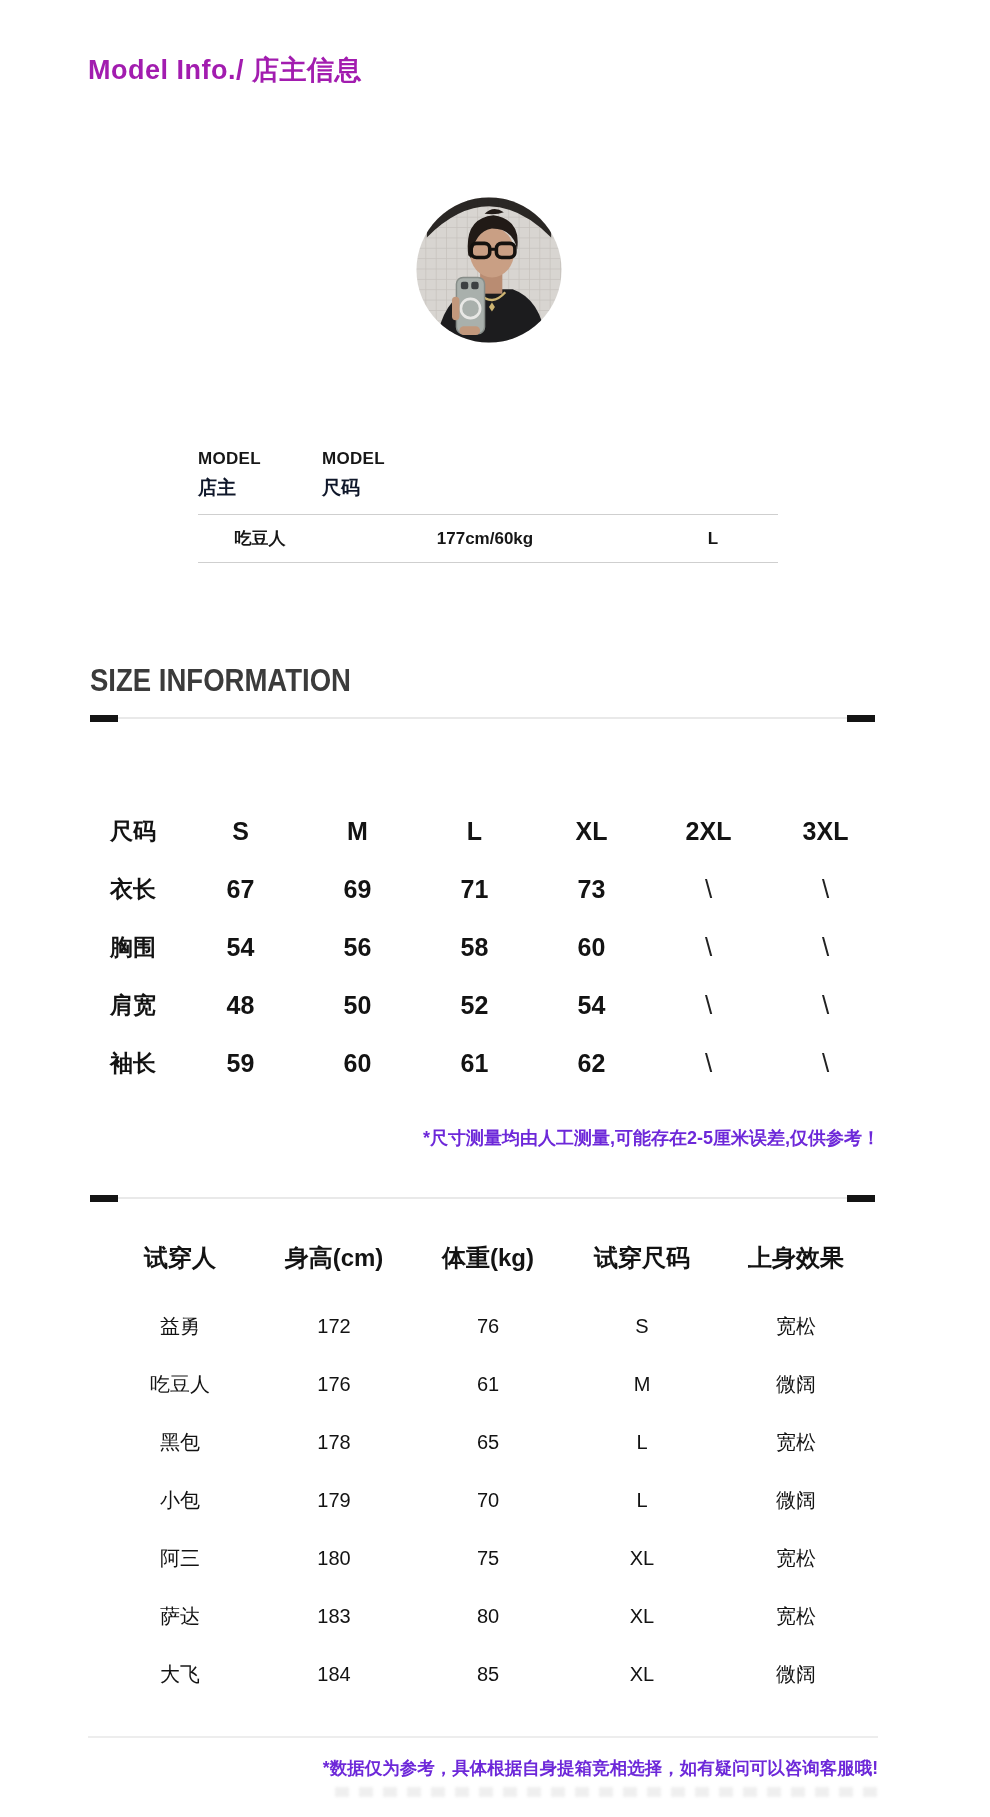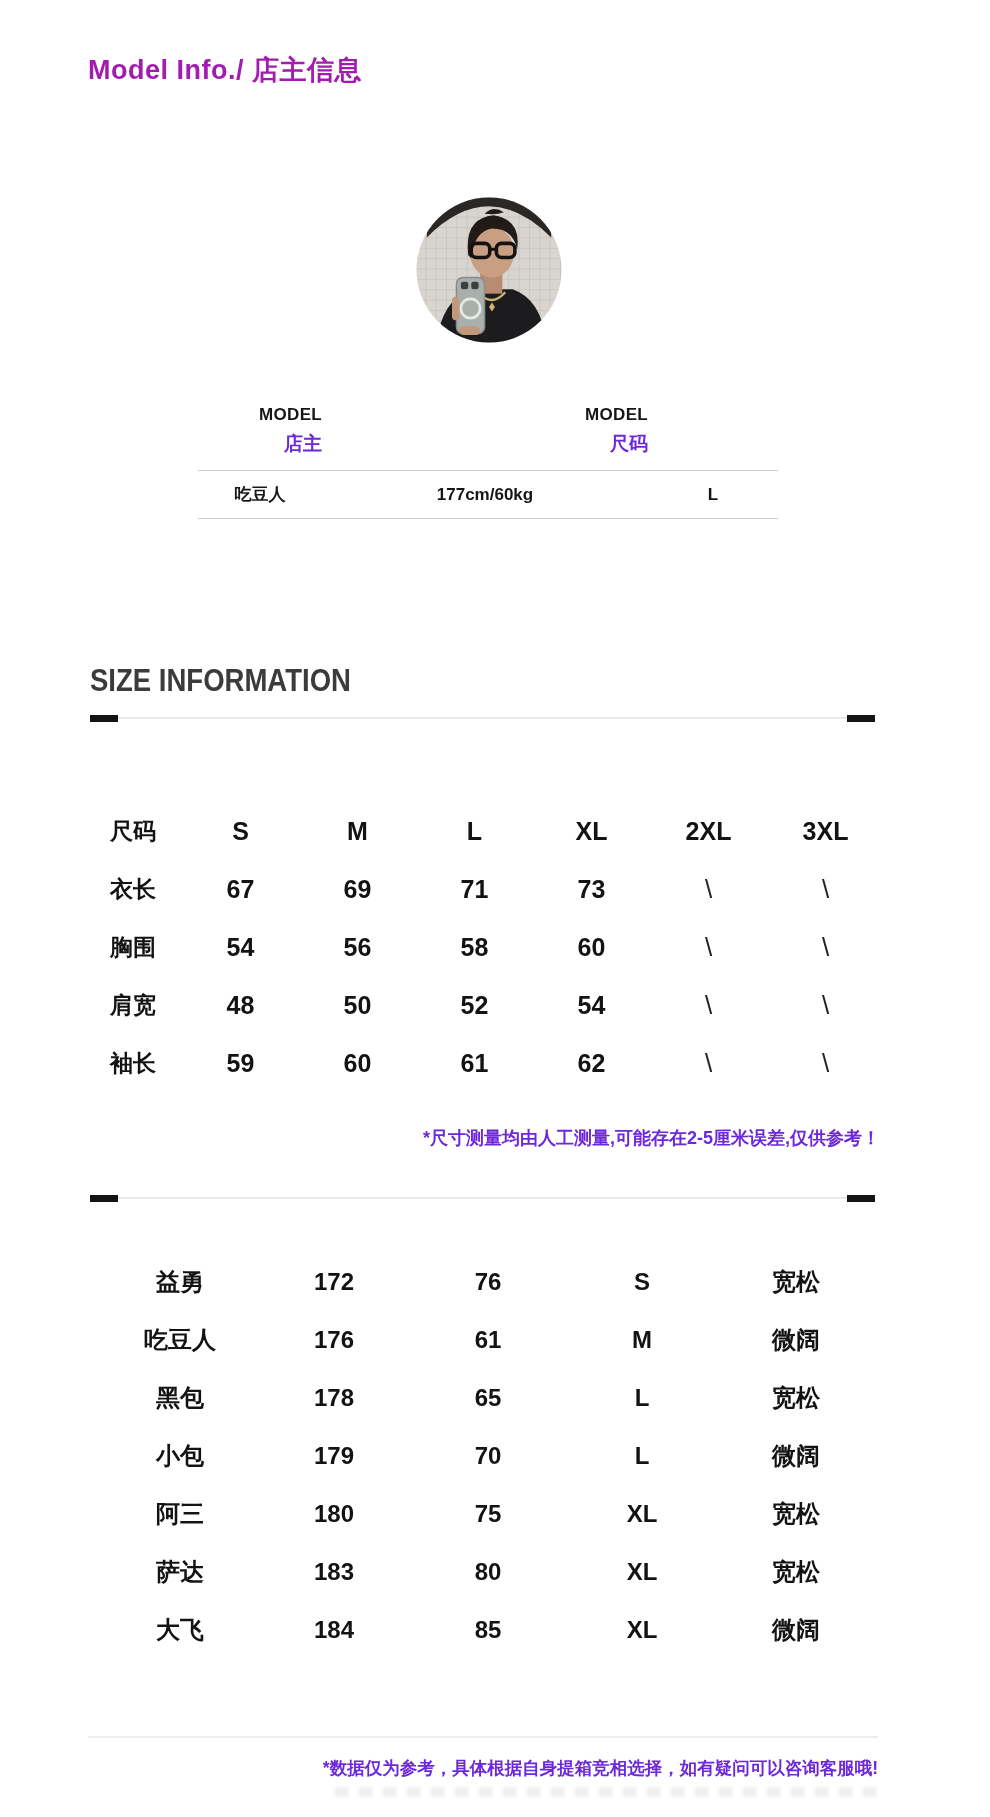--- a/index.html
+++ b/index.html
@@ -11,23 +11,23 @@
   
   .page-title{
     position:absolute;left:88px;top:52px;
     font-size:27px;font-weight:800;letter-spacing:.5px;color:#a21caf;
   }
   
   .avatar-wrap{position:absolute;left:415px;top:196px;width:148px;height:148px;}
   .avatar-wrap svg{display:block;width:148px;height:148px;}
   
   .model-table{position:absolute;left:198px;top:404px;width:580px;}
-  .mt-head{display:grid;grid-template-columns:124px 1fr 130px;text-align:right;}
+  .mt-head{display:grid;grid-template-columns:124px 1fr 130px;text-align:left;margin-top:44px;}
   .mt-en{font-size:17px;font-weight:800;letter-spacing:.3px;line-height:22px;color:#161616;}
-  .mt-zh{font-size:19px;font-weight:700;line-height:26px;margin-top:5px;color:#6d28d9;}
+  .mt-zh{font-size:19px;font-weight:700;line-height:26px;margin-top:5px;color:#0f172a;}
   .mt-row{
     display:grid;grid-template-columns:124px 1fr 130px;text-align:center;
     margin-top:13px;border-top:1px solid #cfcfcf;border-bottom:1px solid #cfcfcf;
     height:47px;align-items:center;font-size:17px;font-weight:700;color:#161616;
   }
   
   .size-heading{
     position:absolute;left:90px;top:662px;
     font-size:32px;font-weight:800;color:#3b3b3b;letter-spacing:0;
     transform:scaleX(.86);transform-origin:left center;white-space:nowrap;
@@ -47,21 +47,21 @@
   
   .note{position:absolute;font-weight:700;color:#6d28d9;white-space:nowrap;}
   .note1{top:1126px;right:110px;font-size:18px;}
   .note2{top:1756px;right:112px;font-size:17.5px;}
   
   .tryon-table{position:absolute;left:103px;top:1236px;width:770px;}
   .tt-head{display:grid;grid-template-columns:repeat(5,154px);height:44px;align-items:center;}
   .tt-head .tt-cell{font-size:24px;font-weight:700;}
   .tt-rows{margin-top:17px;}
   .tt-row{display:grid;grid-template-columns:repeat(5,154px);height:58px;align-items:center;}
-  .tt-cell{text-align:center;font-size:24px;font-weight:700;color:#131313;}
+  .tt-cell{text-align:center;font-size:20px;font-weight:400;color:#131313;}
   
   .bottom-line{position:absolute;left:88px;top:1736px;width:790px;height:2px;background:#ededed;}
   .ghost-strip{
     position:absolute;left:335px;top:1787px;width:545px;height:10px;opacity:.45;
     background:repeating-linear-gradient(90deg,#dcdcdc 0 14px,transparent 14px 24px);
     filter:blur(1.5px);
   }
 </style>
 </head>
 <body>
@@ -186,20 +186,27 @@
 
 <div class="note note1">*尺寸测量均由人工测量,可能存在2-5厘米误差,仅供参考！</div>
 
 <div class="divider divider2">
   <div class="dash"></div>
   <div class="line"></div>
   <div class="dash"></div>
 </div>
 
 <div class="tryon-table">
+  <div class="tt-head">
+    <div class="tt-cell">试穿人</div>
+    <div class="tt-cell">身高(cm)</div>
+    <div class="tt-cell">体重(kg)</div>
+    <div class="tt-cell">试穿尺码</div>
+    <div class="tt-cell">上身效果</div>
+  </div>
   <div class="tt-rows">
     <div class="tt-row">
       <div class="tt-cell">益勇</div>
       <div class="tt-cell">172</div>
       <div class="tt-cell">76</div>
       <div class="tt-cell">S</div>
       <div class="tt-cell">宽松</div>
     </div>
     <div class="tt-row">
       <div class="tt-cell">吃豆人</div>

